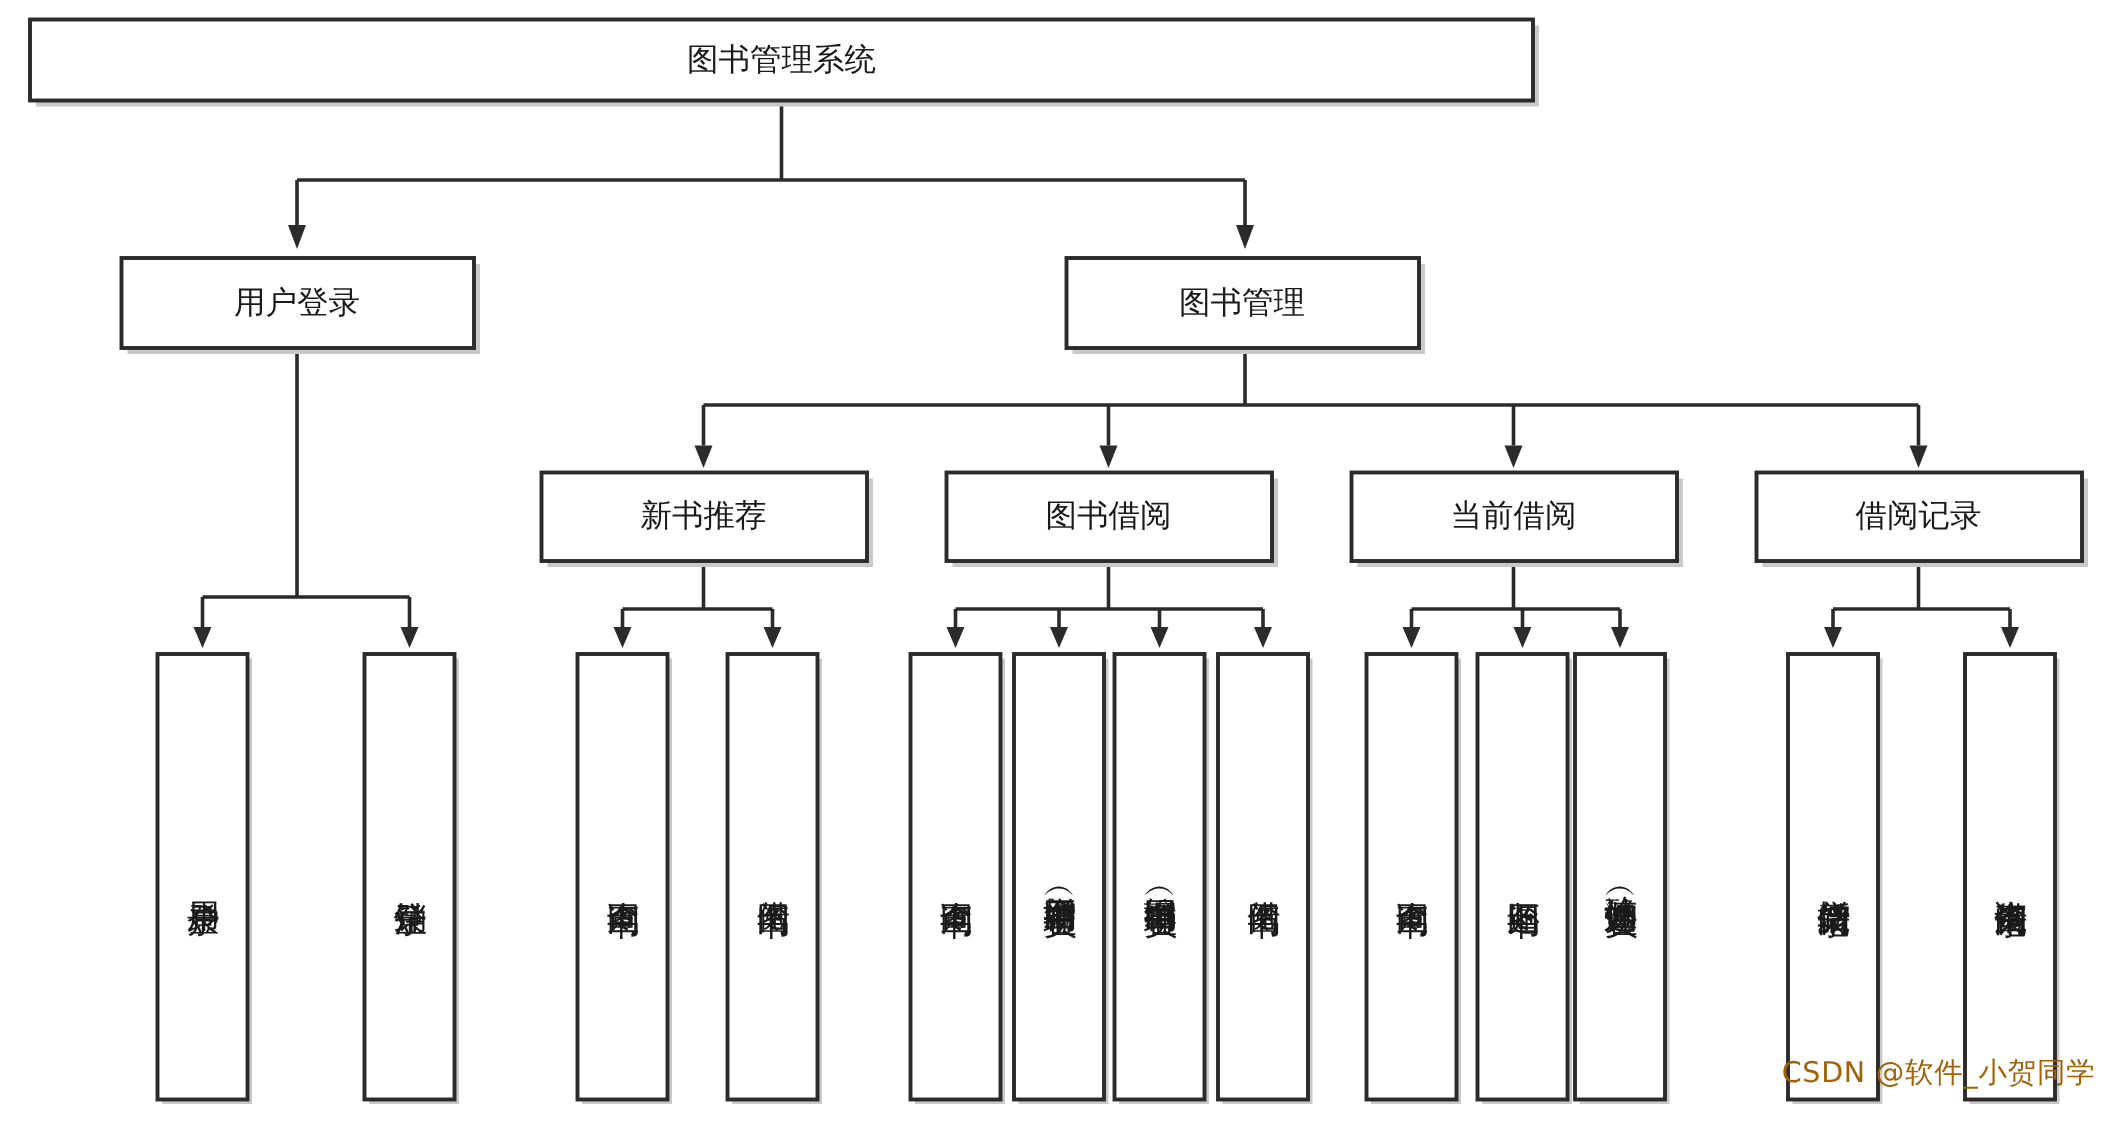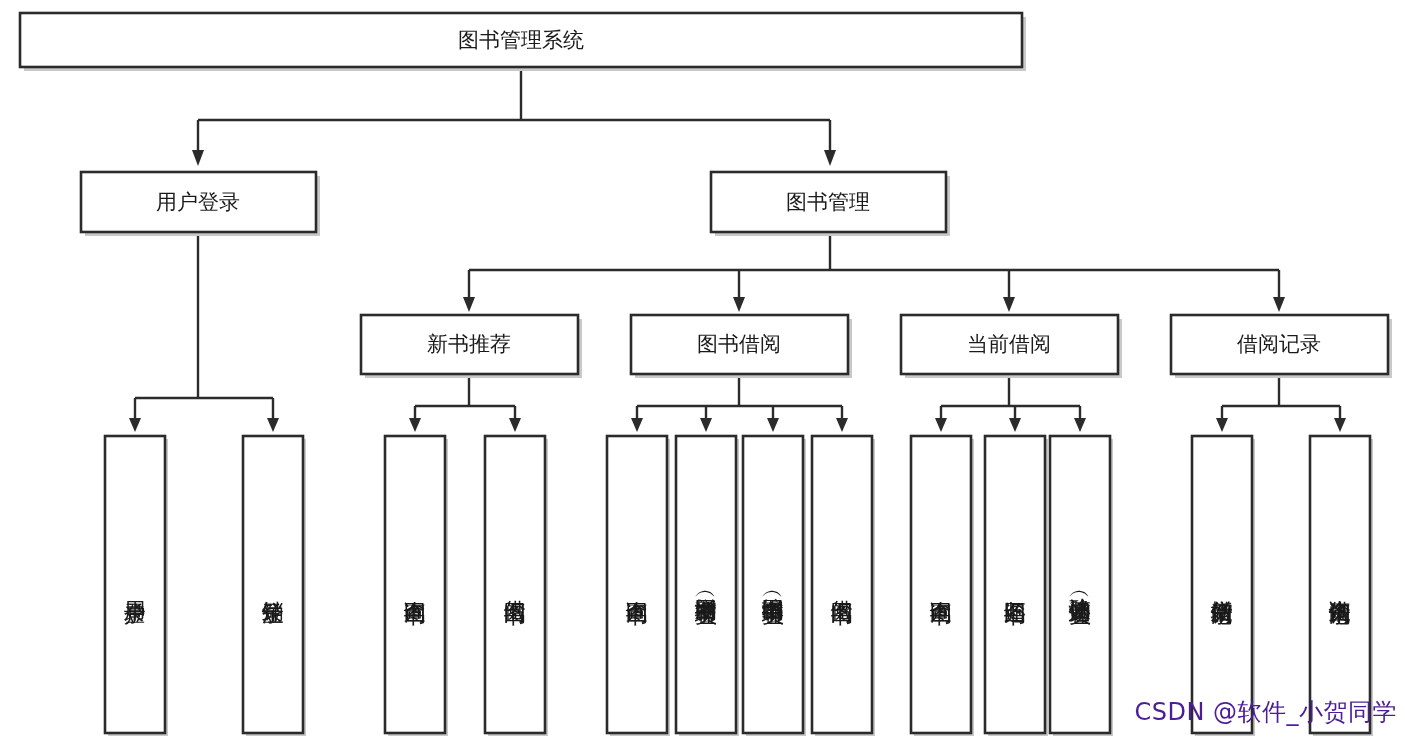--- a/index.html
+++ b/index.html
@@ -65,22 +65,22 @@
     align-items: center;
     justify-content: center;
     white-space: nowrap;
     pointer-events: none;
   }
   #watermark {
     position: absolute;
     right: 8px;
     bottom: 6px;
     font-family: "DejaVu Sans", "Liberation Sans", sans-serif;
-    font-size: 24px;
-    color: #4c1d95;
+    font-size: 19px;
+    color: #a16207;
     letter-spacing: 0.5px;
     white-space: nowrap;
   }
 </style>
 </head>
 <body>
 
 <div id="diagram-root">
 
   <svg id="flowchart" viewBox="0 0 1405 747">

